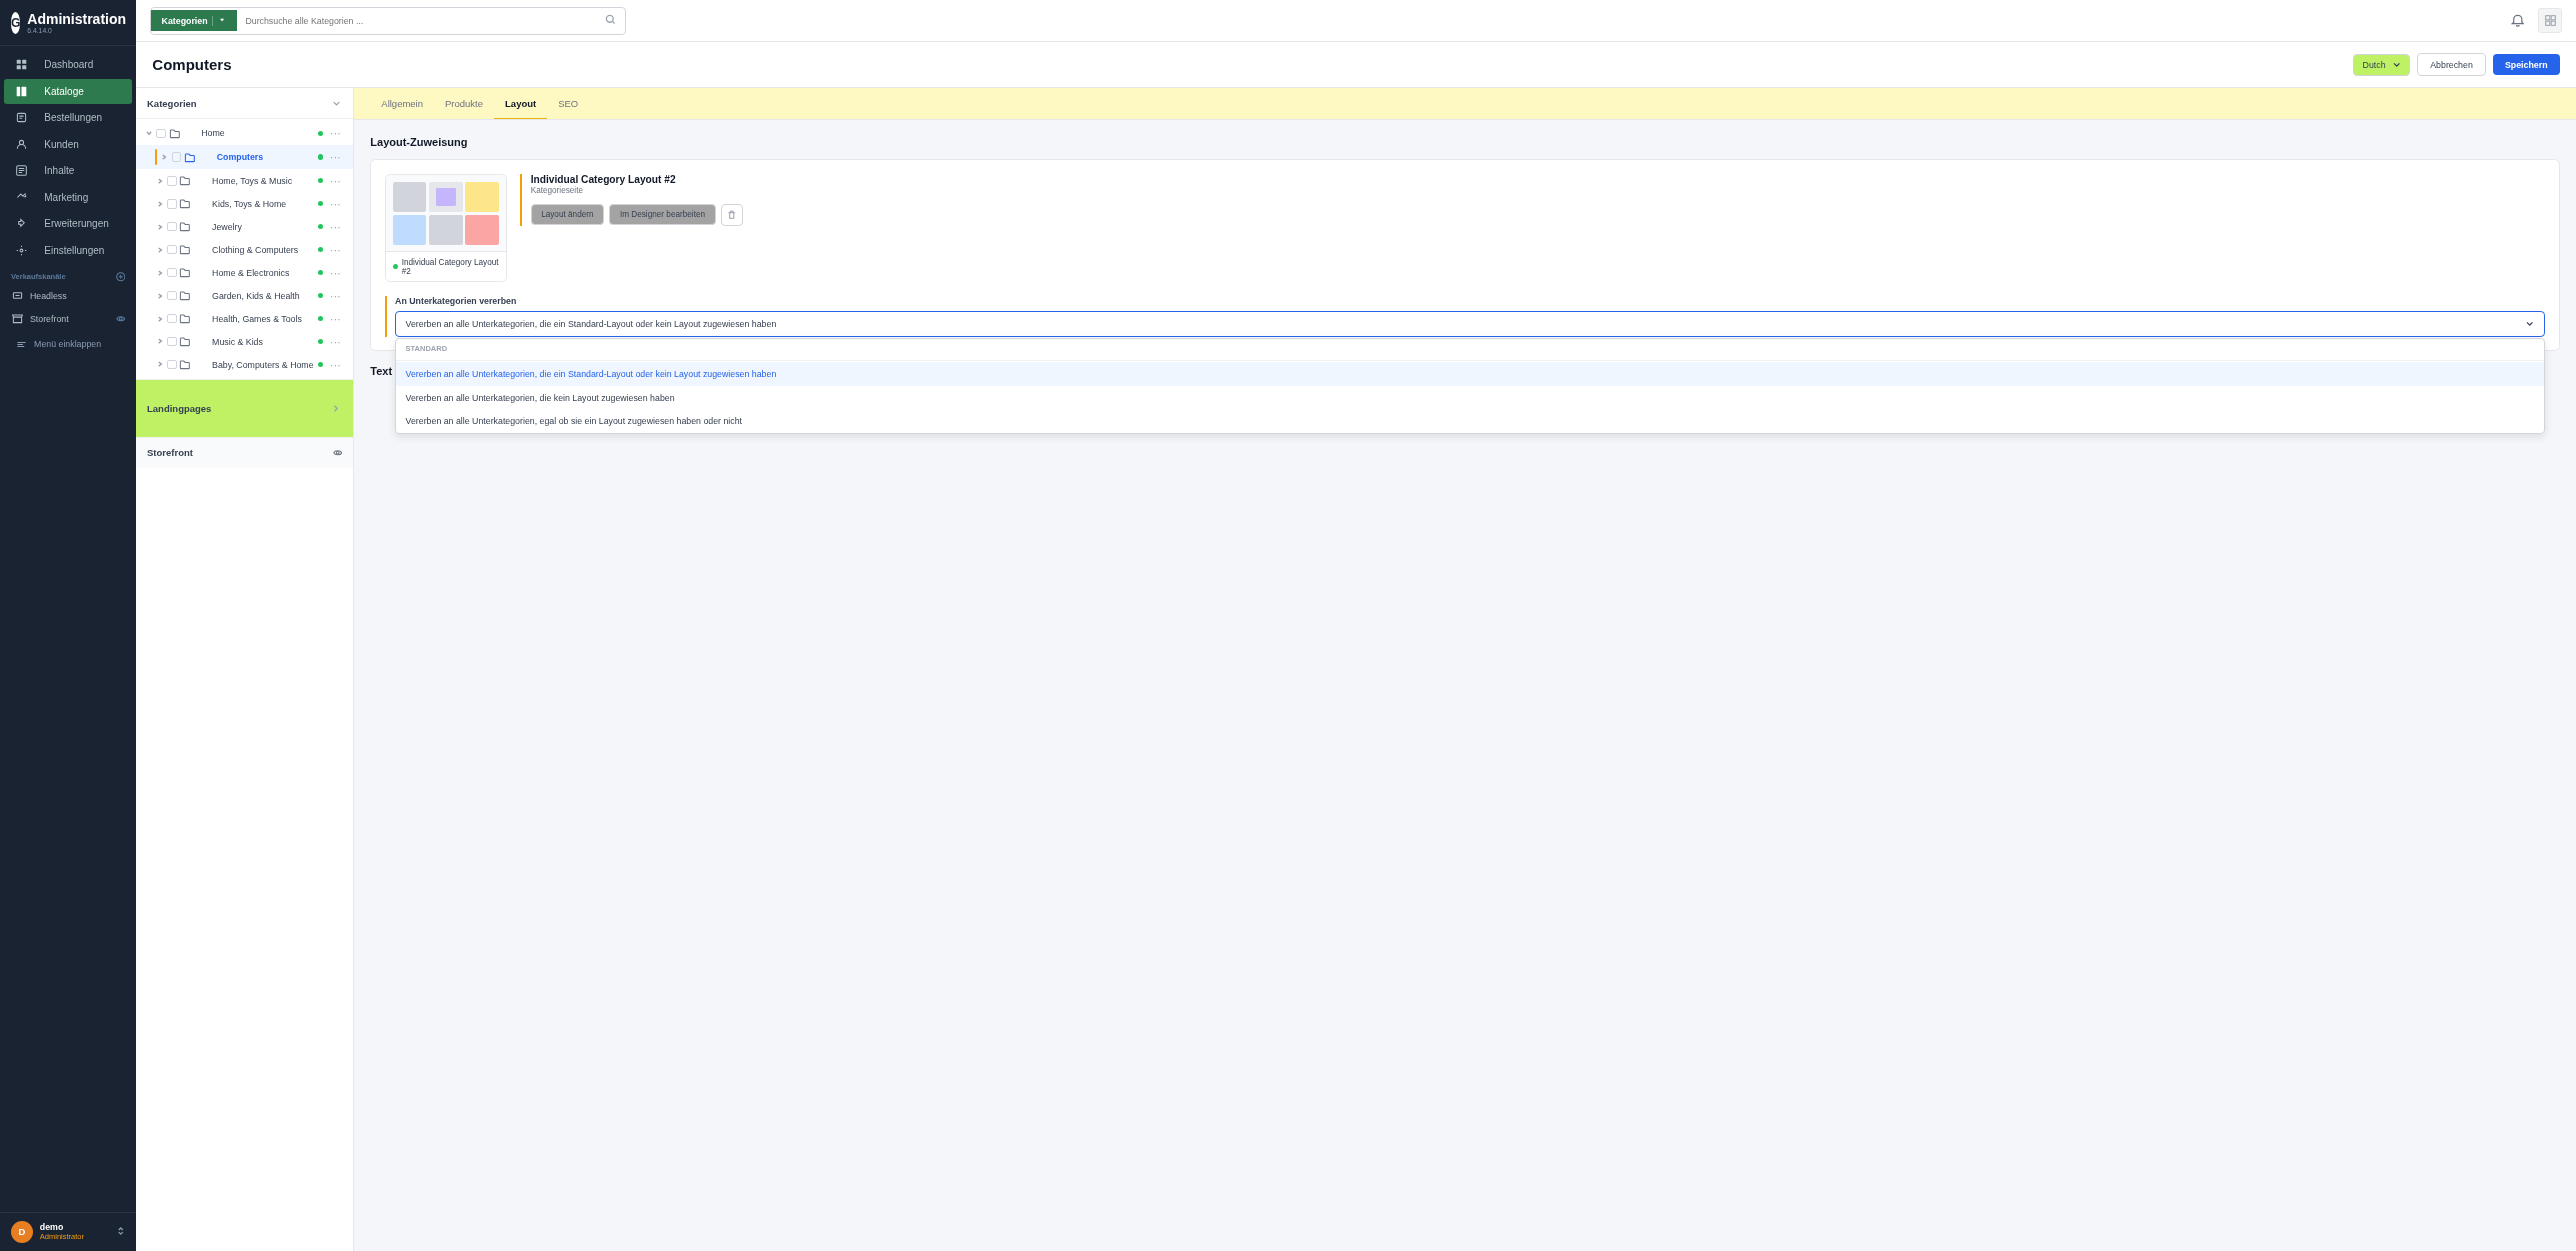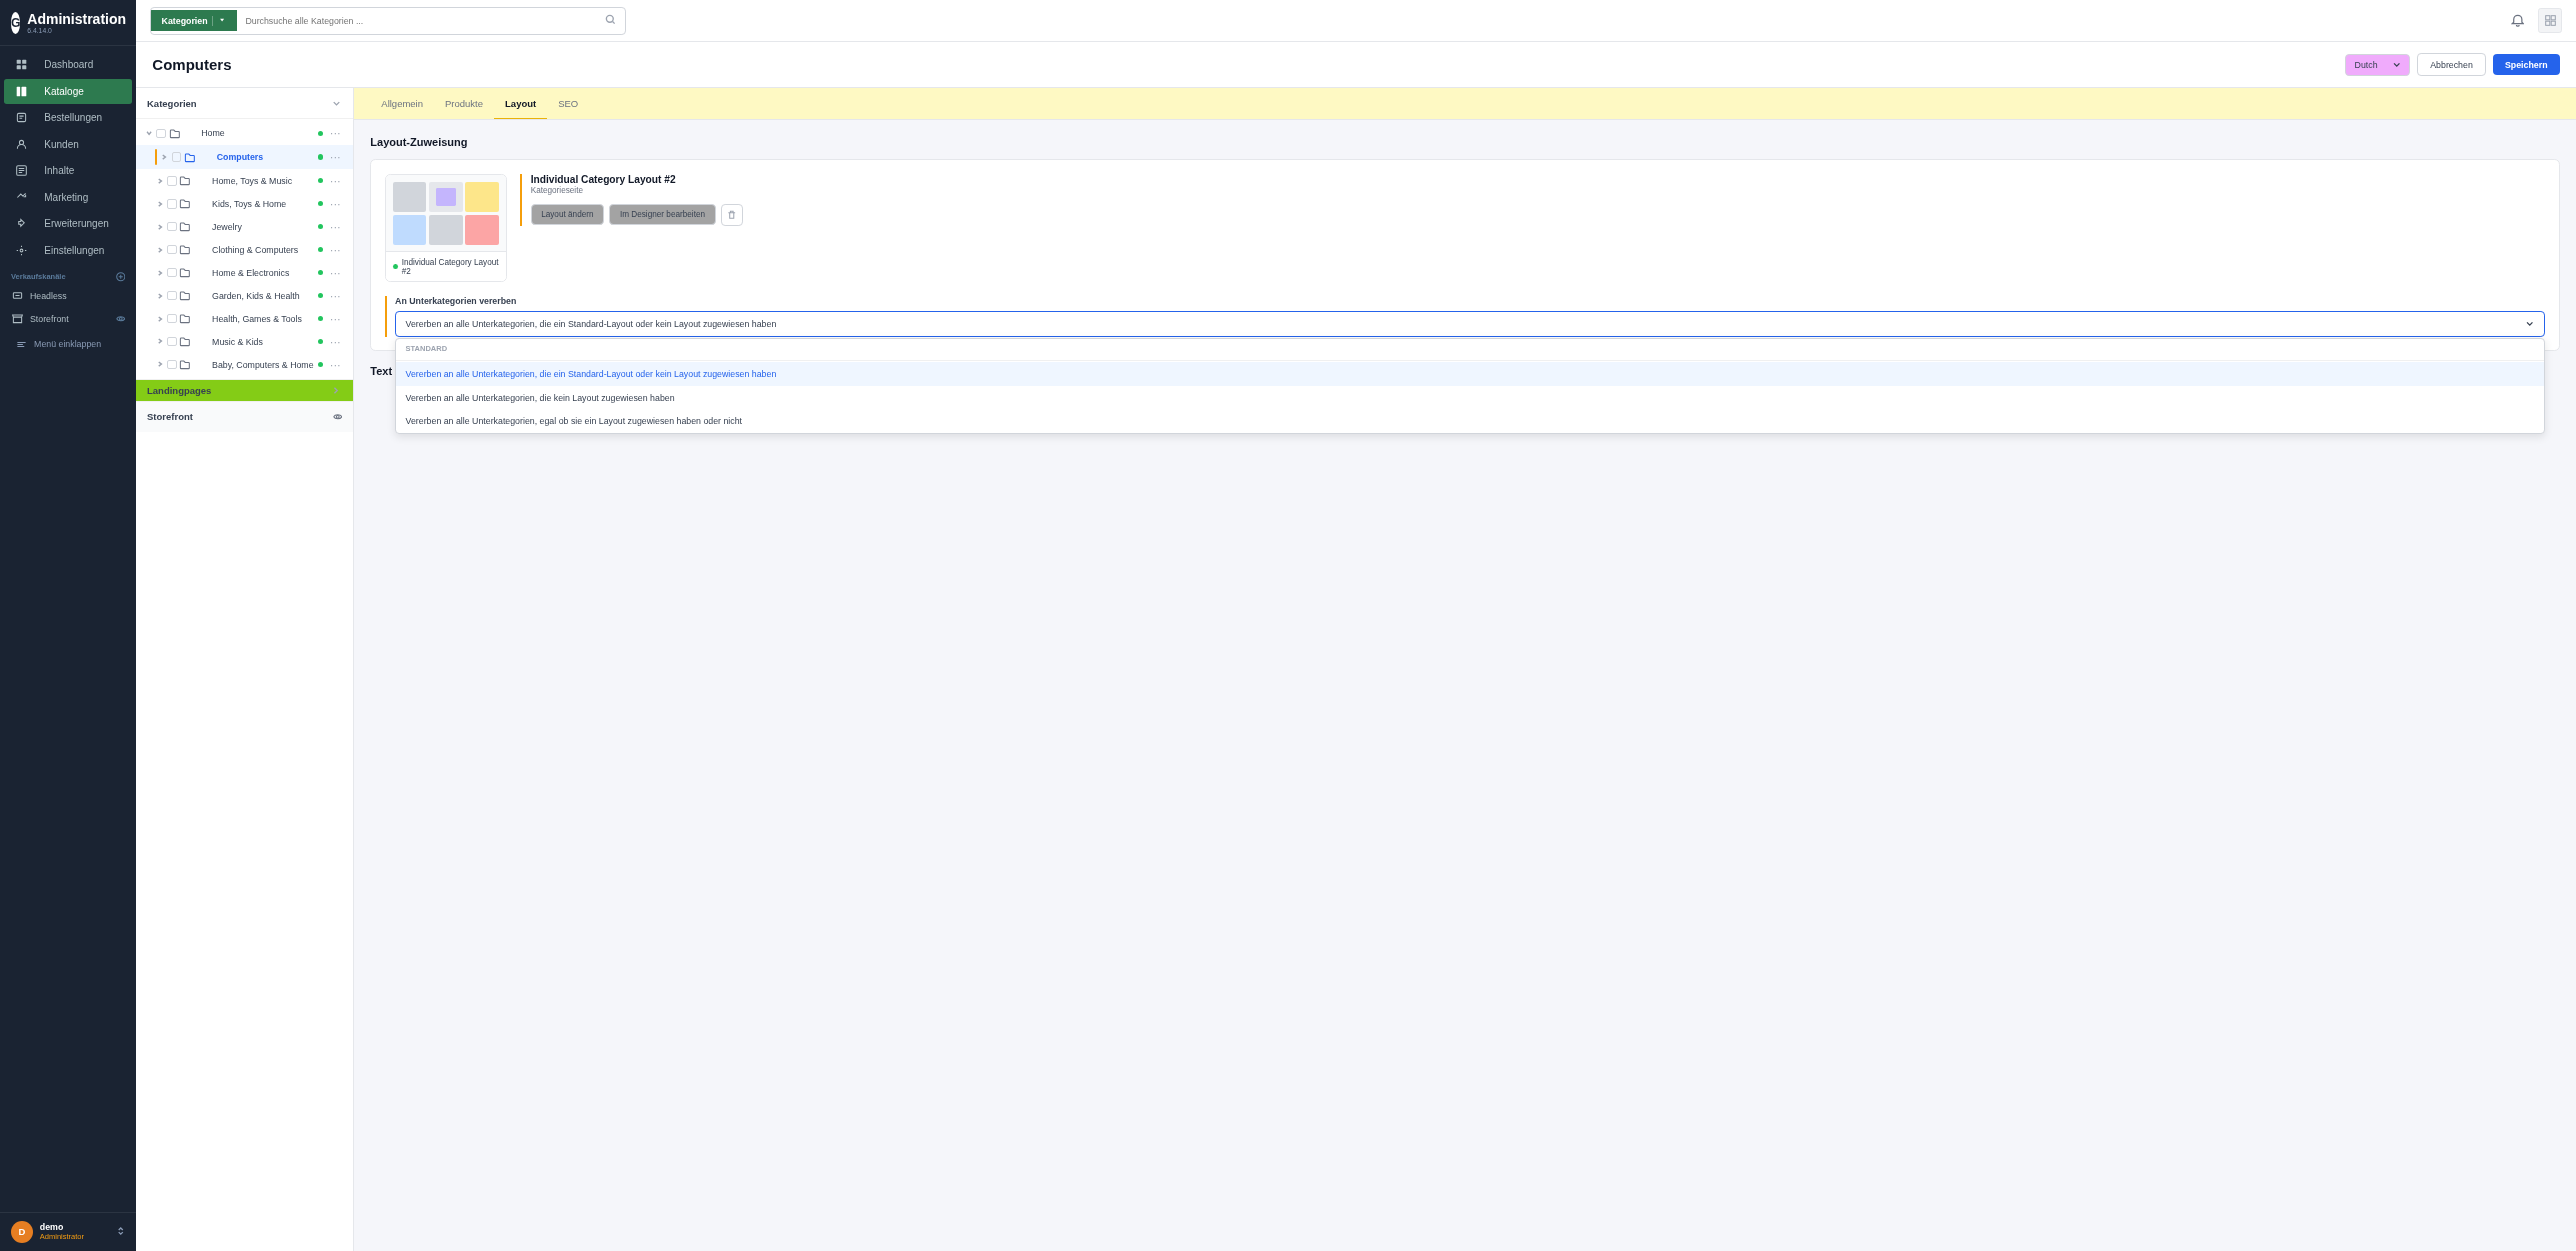--- a/index.html
+++ b/index.html
@@ -40,21 +40,21 @@
     .search-input { border: none; outline: none; padding: 5.4px 8.2px; flex: 1; font-size: 8.8px; color: #6b7280; }
     .search-icon-btn { padding: 5.4px 8.2px; background: none; border: none; cursor: pointer; color: #9ca3af; }
     .topbar-spacer { flex: 1; }
     .notification-btn { width: 24.5px; height: 24.5px; background: none; border: none; cursor: pointer; color: #6b7280; display: flex; align-items: center; justify-content: center; }
     .topbar-thumbnail { width: 24.5px; height: 24.5px; background: #f3f4f6; border: 0.7px solid #e5e7eb; border-radius: 2.7px; display: flex; align-items: center; justify-content: center; color: #9ca3af; cursor: pointer; }
 
     
     .page-header { background: #fff; border-bottom: 0.7px solid #e5e7eb; padding: 11px 16.3px; display: flex; align-items: center; justify-content: space-between; }
     .page-title { font-size: 15px; font-weight: 700; color: #111827; }
     .page-actions { display: flex; align-items: center; gap: 6.8px; }
-    .lang-select { display: flex; align-items: flex-end; gap: 14px; border: 0.7px solid #d1d5db; border-radius: 4.1px; padding: 4.8px 8.2px; background: #f0abfc; cursor: pointer; font-size: 8.8px; color: #374151; }
+    .lang-select { display: flex; align-items: flex-end; gap: 6px; border: 0.7px solid #d1d5db; border-radius: 4.1px; padding: 4.8px 8.2px; background: #bef264; cursor: pointer; font-size: 8.8px; color: #374151; }
     .btn-cancel { padding: 5.4px 12.2px; border: 0.7px solid #d1d5db; border-radius: 4.1px; background: #fff; color: #374151; font-size: 8.8px; cursor: pointer; }
     .btn-save { padding: 5.4px 12.2px; border: none; border-radius: 4.1px; background: #2563eb; color: #fff; font-size: 8.8px; font-weight: 600; cursor: pointer; }
 
     
     .content { display: flex; flex: 1; overflow: hidden; }
 
     
     .left-panel { width: 218px; min-width: 218px; background: #fff; border-right: 0.7px solid #e5e7eb; overflow-y: auto; }
     .panel-section { padding: 9.5px 11px; border-bottom: 0.7px solid #f0f0f0; display: flex; align-items: center; justify-content: space-between; cursor: pointer; }
     .panel-section-title { font-size: 9.5px; font-weight: 600; color: #374151; }
@@ -65,21 +65,21 @@
     .tree-checkbox { width: 9.5px; height: 9.5px; border: 1px solid #d1d5db; border-radius: 2px; flex-shrink: 0; }
     .tree-folder { width: 11px; height: 11px; color: #6b7280; flex-shrink: 0; }
     .tree-label { font-size: 8.8px; color: #374151; flex: 1; margin-left: 19px; }
     .tree-dot { width: 5.4px; height: 5.4px; background: #22c55e; border-radius: 50%; flex-shrink: 0; }
     .tree-more { color: #9ca3af; padding: 1.4px 4.1px; cursor: pointer; font-size: 11px; }
     .tree-item.selected .tree-label { color: #2563eb; font-weight: 600; }
     .tree-item.selected { background: #eff6ff; }
     .yellow-bar { width: 2px; background: #f59e0b; border-radius: 1.4px; height: 16.3px; flex-shrink: 0; }
     .indent-1 { padding-left: 17.7px; }
 
-    .landingpages-section { padding: 5px 11px; border-top: 0.7px solid #f0f0f0; display: flex; align-items: center; justify-content: space-between; cursor: pointer; background: #84cc16; }
+    .landingpages-section { padding: 23px 11px; border-top: 0.7px solid #f0f0f0; display: flex; align-items: center; justify-content: space-between; cursor: pointer; background: #bef264; }
     .storefront-section { padding: 9.5px 11px; border-top: 0.7px solid #f0f0f0; display: flex; align-items: center; justify-content: space-between; cursor: pointer; background: #f9fafb; }
     .storefront-label { font-size: 9.5px; font-weight: 600; color: #374151; }
 
     
     .right-panel { flex: 1; overflow-y: auto; position: relative; }
 
     
     .tabs { display: flex; align-items: center; padding: 0 16.3px; background: #fef9c3; border-bottom: 0.7px solid #e5e7eb; }
     .tab { padding: 9.5px 11px; font-size: 9.5px; color: #6b7280; cursor: pointer; border-bottom: 1.4px solid transparent; }
     .tab.active { color: #111827; font-weight: 600; border-bottom: 1.4px solid #eab308; }

